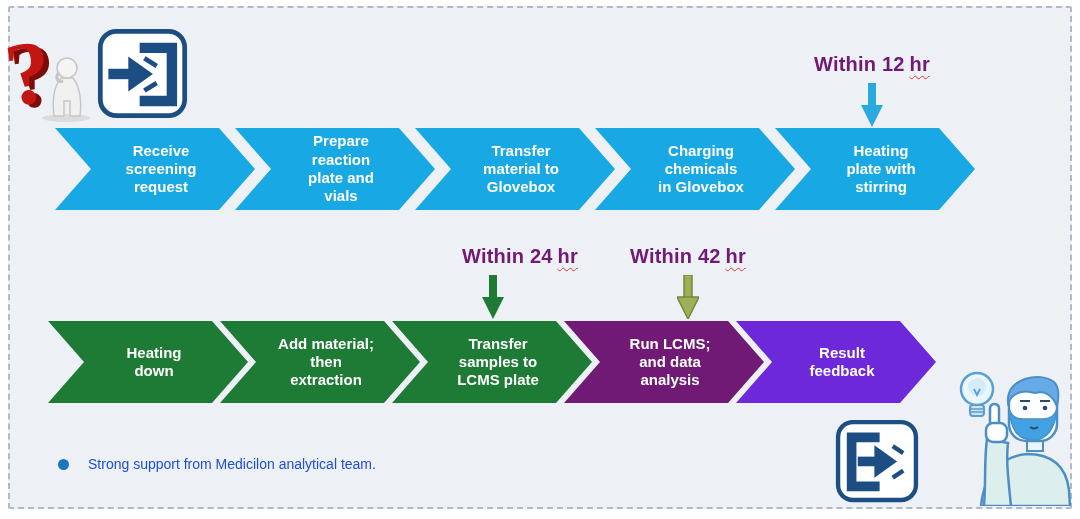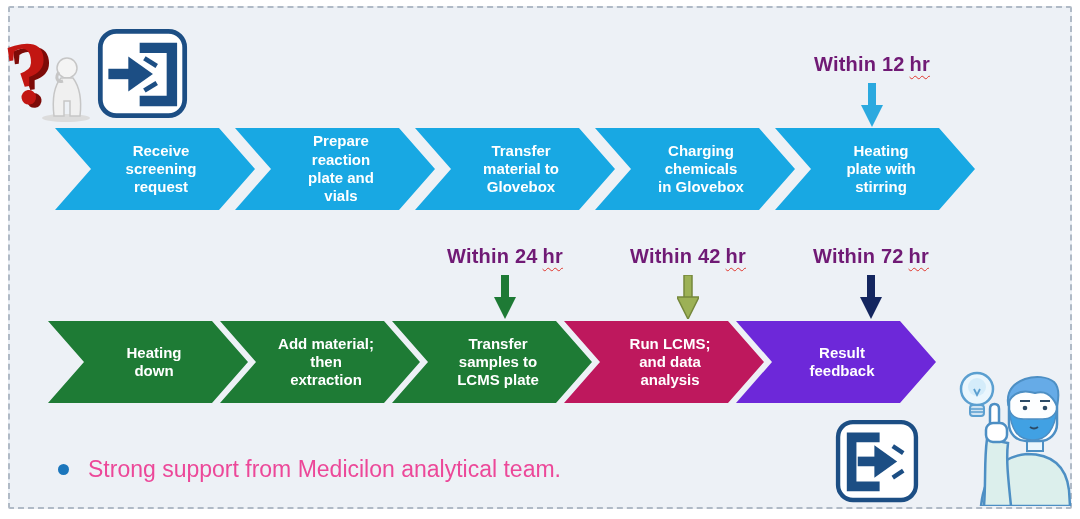--- a/index.html
+++ b/index.html
@@ -19,47 +19,47 @@
     width:200px;height:82px;flex:0 0 200px;box-sizing:border-box;
     clip-path:polygon(0 0,164px 0,200px 50%,164px 100%,0 100%,36px 50%);
     display:flex;align-items:center;justify-content:center;
     text-align:center;color:#ffffff;font-weight:bold;font-size:15px;
     line-height:1.22;padding:0 32px 0 44px;white-space:pre-line;
   }
   #row1 .chev{margin-right:-20px;}
   #row2 .chev{margin-right:-28px;}
   .chev.blue{background:#18a8e3;}
   .chev.green{background:#1e7b35;}
-  .chev.olive{background:#be185d;}
+  .chev.olive{background:#701a75;}
   .chev.navy{background:#6d28d9;}
   
   .timing{position:absolute;width:170px;text-align:center;}
   .timing .tlabel{font-size:20px;font-weight:bold;color:#701a75;letter-spacing:.2px;}
   .timing .unit{
     margin-left:5px;
     text-decoration:underline;text-decoration-style:wavy;
     text-decoration-color:#e0372e;text-decoration-thickness:1px;
     text-underline-offset:4px;
   }
   .timing svg{display:block;margin:7px auto 0 auto;}
   .timing.olive-arrow svg rect,.timing.olive-arrow svg polygon{stroke:#75883c;stroke-width:1.5;}
   #timing-12{left:787px;top:53px;}
-  #timing-24{left:420px;top:245px;}
+  #timing-24{left:408px;top:245px;text-align:right;}
   #timing-48{left:603px;top:245px;}
   #timing-72{left:786px;top:245px;}
   
   .icon-abs{position:absolute;}
   #icon-question{left:6px;top:26px;width:94px;height:98px;}
   #icon-enter{left:97px;top:28px;width:91px;height:91px;}
   #icon-exit{left:835px;top:419px;width:84px;height:84px;}
   #idea-person{left:947px;top:363px;width:126px;height:143px;}
   
   .note{position:absolute;left:58px;top:456px;display:flex;align-items:center;}
   .note .dot{width:11px;height:11px;border-radius:50%;background:#1b76bc;flex:0 0 11px;}
-  .note .ntext{margin-left:19px;font-size:23px;color:#ec4899;}
+  .note .ntext{margin-left:19px;font-size:14px;color:#1d4ed8;}
 </style>
 </head>
 <body>
 
 <div class="canvas">
   <div class="board"></div>
 
   <div class="icon-abs" id="icon-question">
     <svg width="94" height="98" viewBox="0 0 94 98">
       <text x="2" y="78" font-size="90" font-weight="bold" fill="#7d0b08" font-family="'Liberation Serif',serif" transform="rotate(-8 30 48) translate(3,2)">?</text>
@@ -130,27 +130,20 @@
       <polygon points="0,22 11,44 22,22" fill="#1e7a35"></polygon>
     </svg>
   </div>
   <div class="timing olive-arrow" id="timing-48">
     <div class="tlabel"><span>Within 42</span><span class="unit">hr</span></div>
     <svg width="22" height="44" viewBox="0 0 22 44">
       <rect x="7" y="0" width="8" height="24" fill="#9cb156"></rect>
       <polygon points="0,22 11,44 22,22" fill="#9cb156"></polygon>
     </svg>
   </div>
-  <div class="timing" id="timing-72">
-    <div class="tlabel"><span>Within 72</span><span class="unit">hr</span></div>
-    <svg width="22" height="44" viewBox="0 0 22 44">
-      <rect x="7" y="0" width="8" height="24" fill="#14265f"></rect>
-      <polygon points="0,22 11,44 22,22" fill="#14265f"></polygon>
-    </svg>
-  </div>
 
   <div class="icon-abs" id="icon-exit">
     <svg width="84" height="84" viewBox="0 0 96 96">
       <rect x="3.5" y="3.5" width="89" height="89" rx="17" fill="#ffffff" stroke="#1c4e84" stroke-width="5"></rect>
       <path d="M51 21 L19 21 L19 77 L51 77" fill="none" stroke="#1c4e84" stroke-width="11"></path>
       <rect x="26" y="43" width="22" height="11" fill="#1c4e84"></rect>
       <polygon points="45,30 71,48.5 45,67" fill="#1c4e84"></polygon>
       <path d="M66 31 L78 39" stroke="#1c4e84" stroke-width="5"></path>
       <path d="M66 67 L78 59" stroke="#1c4e84" stroke-width="5"></path>
     </svg>

